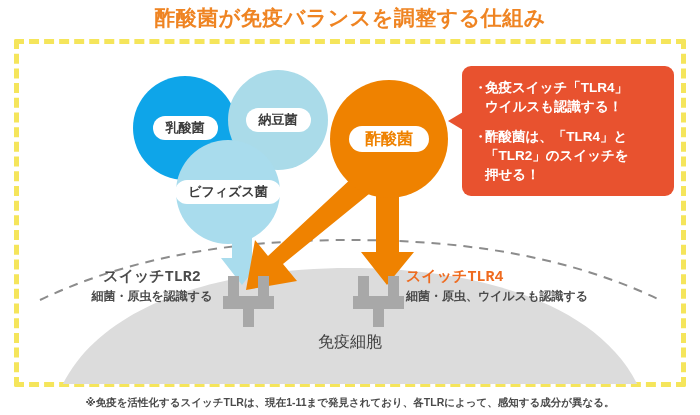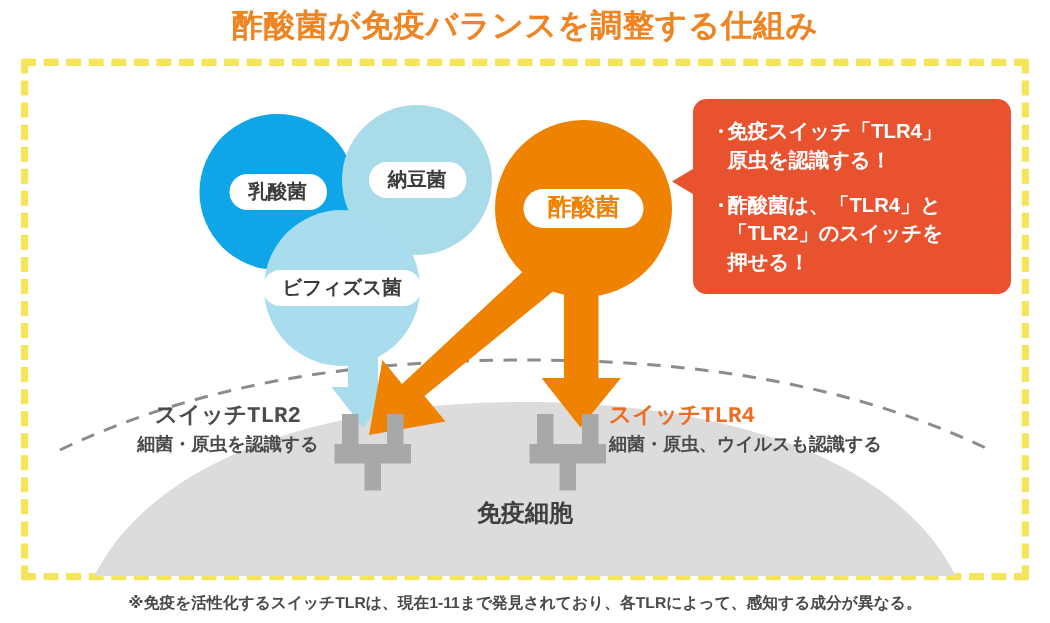--- a/index.html
+++ b/index.html
@@ -139,21 +139,21 @@
     margin-top: 1px;
   }
 
   .cell-label {
     position: absolute;
     left: 0;
     top: 332px;
     width: 700px;
     text-align: center;
     font-size: 16px;
-    font-weight: bold;
+    font-weight: normal;
     color: #3f3f3f;
   }
 
   
   .footnote {
     position: absolute;
     left: 0;
     top: 395px;
     width: 700px;
     text-align: center;
@@ -240,21 +240,21 @@
     <div class="pill orange-text">酢酸菌</div>
   </div>
 
   <div class="callout-tail"></div>
   <div class="callout">
 
     <div class="bullet-row">
       <span class="bullet-dot">・</span>
       <span class="bullet-text">
         <span>免疫スイッチ「TLR4」</span><br>
-        <span>原虫を認識する！</span>
+        <span>ウイルスも認識する！</span>
       </span>
     </div>
 
     <div class="bullet-row">
       <span class="bullet-dot">・</span>
       <span class="bullet-text">
         <span>酢酸菌は、「TLR4」と</span><br>
         <span>「TLR2」のスイッチを</span><br>
         <span>押せる！</span>
       </span>

